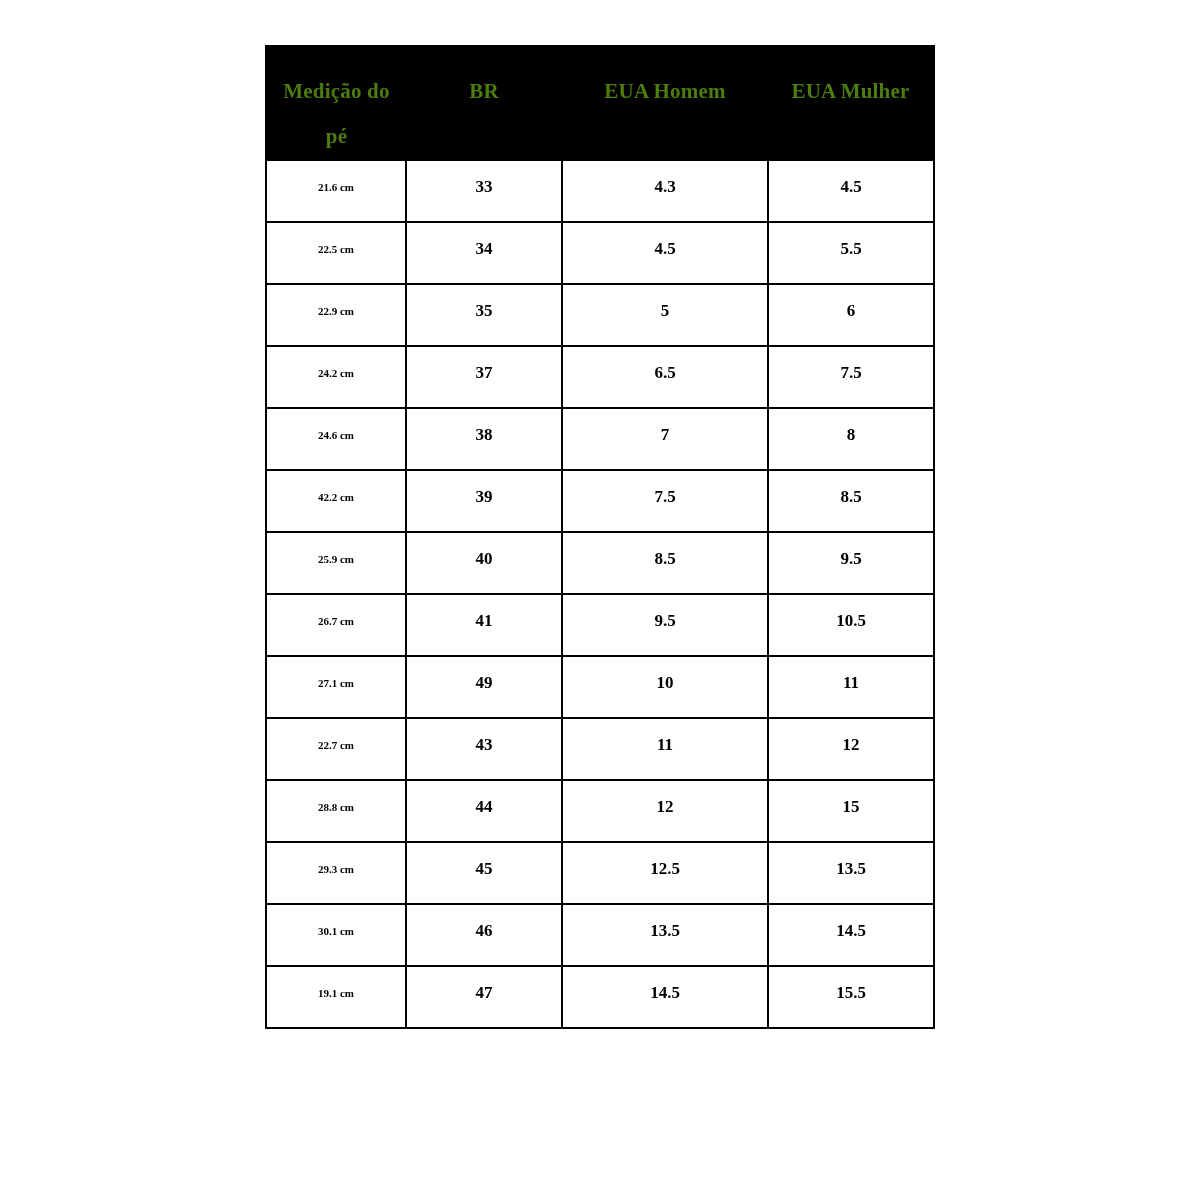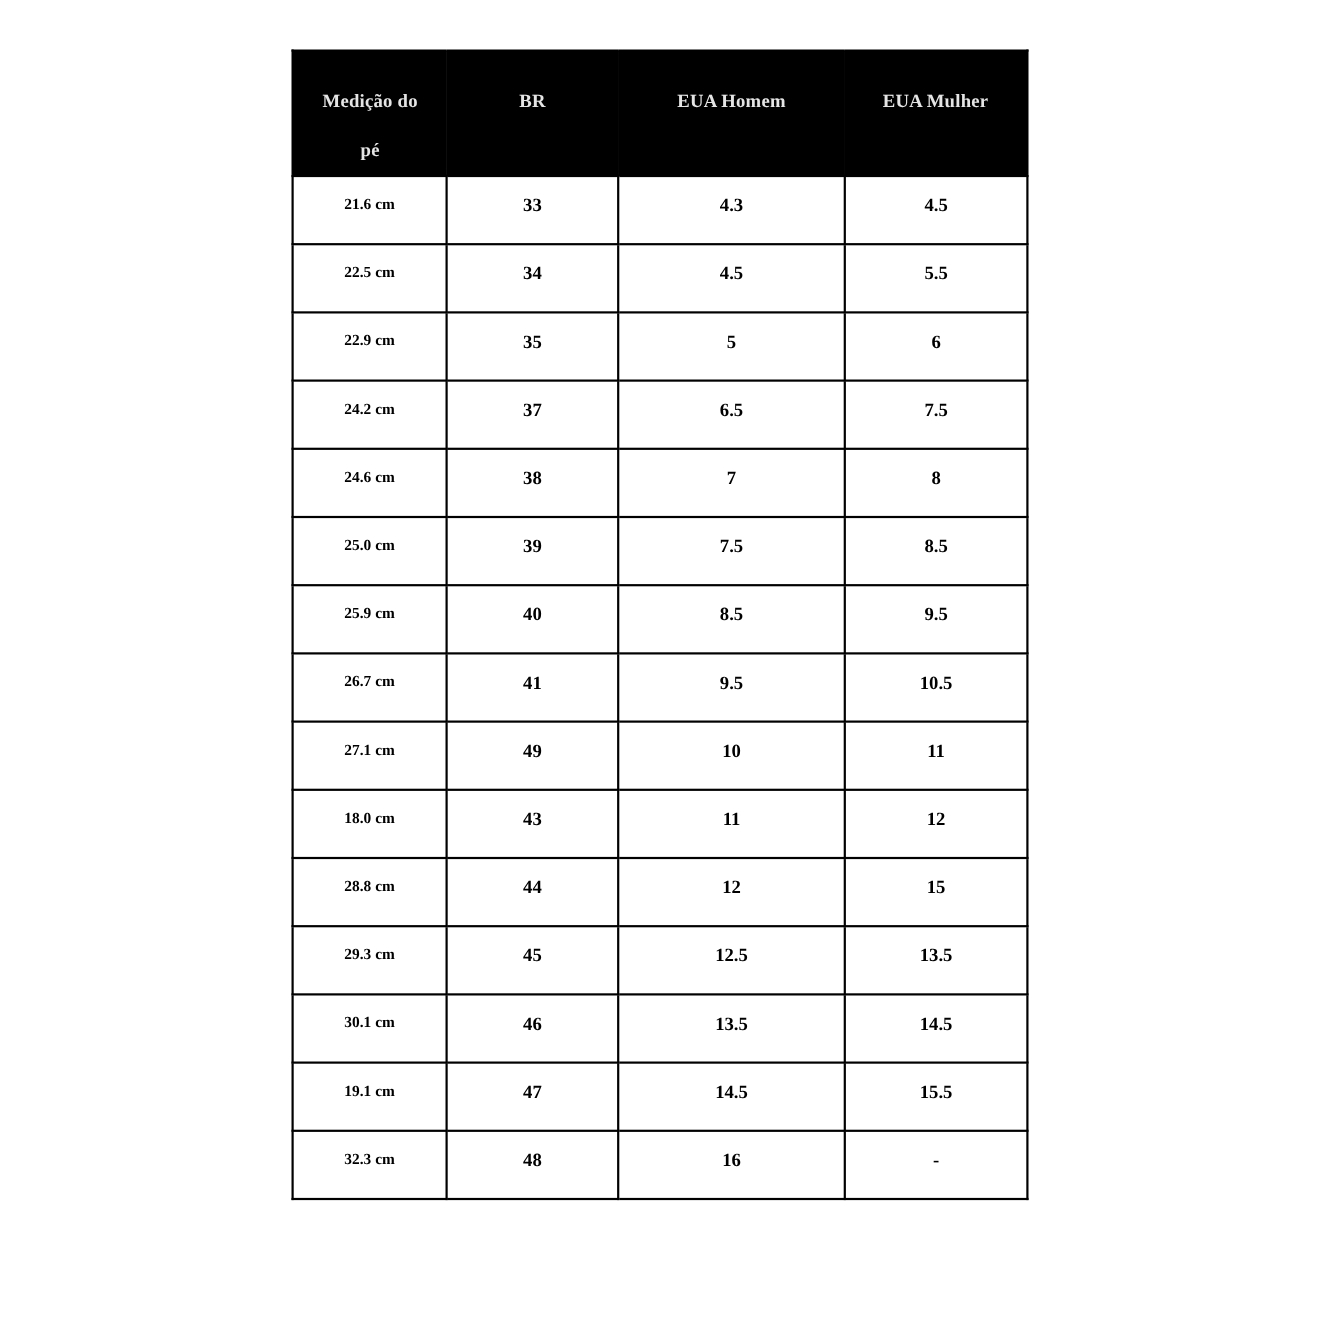--- a/index.html
+++ b/index.html
@@ -35,27 +35,27 @@
   col.c2 { width: 156px; }
   col.c3 { width: 206px; }
   col.c4 { width: 166px; }
 
   
   thead tr.header-row {
     background: #000000;
   }
   thead th {
     background: #000000;
-    color: #e5e5e5;
+    color: #4d7c0f;
     border: none;
     height: 110px;
     vertical-align: top;
     padding: 22px 4px 0 4px;
     font-weight: bold;
-    font-size: 17px;
+    font-size: 21px;
     line-height: 45px;
     letter-spacing: 0.2px;
     box-sizing: border-box;
   }
   thead th .hdr-line {
     display: block;
   }
 
   
   tbody td {
@@ -64,21 +64,21 @@
     box-sizing: border-box;
     text-align: center;
     vertical-align: top;
     padding: 16px 4px 0 4px;
     color: #000000;
     font-weight: bold;
     font-size: 17px;
     line-height: 20px;
     background: #ffffff;
   }
-  tbody td.col-foot { font-size: 14px; }
+  tbody td.col-foot { font-size: 11px; }
 </style>
 </head>
 <body>
 
 <div id="size-table-wrap">
   <table class="size-table">
     <colgroup>
       <col class="c1">
         <col class="c2">
         <col class="c3">
@@ -126,21 +126,21 @@
           <td>6.5</td>
           <td>7.5</td>
         </tr>
         <tr>
           <td class="col-foot">24.6 cm</td>
           <td>38</td>
           <td>7</td>
           <td>8</td>
         </tr>
         <tr>
-          <td class="col-foot">25.0 cm</td>
+          <td class="col-foot">42.2 cm</td>
           <td>39</td>
           <td>7.5</td>
           <td>8.5</td>
         </tr>
         <tr>
           <td class="col-foot">25.9 cm</td>
           <td>40</td>
           <td>8.5</td>
           <td>9.5</td>
         </tr>
@@ -150,21 +150,21 @@
           <td>9.5</td>
           <td>10.5</td>
         </tr>
         <tr>
           <td class="col-foot">27.1 cm</td>
           <td>49</td>
           <td>10</td>
           <td>11</td>
         </tr>
         <tr>
-          <td class="col-foot">18.0 cm</td>
+          <td class="col-foot">22.7 cm</td>
           <td>43</td>
           <td>11</td>
           <td>12</td>
         </tr>
         <tr>
           <td class="col-foot">28.8 cm</td>
           <td>44</td>
           <td>12</td>
           <td>15</td>
         </tr>
@@ -179,21 +179,15 @@
           <td>46</td>
           <td>13.5</td>
           <td>14.5</td>
         </tr>
         <tr>
           <td class="col-foot">19.1 cm</td>
           <td>47</td>
           <td>14.5</td>
           <td>15.5</td>
         </tr>
-        <tr>
-          <td class="col-foot">32.3 cm</td>
-          <td>48</td>
-          <td>16</td>
-          <td>-</td>
-        </tr>
       </tbody>
   </table>
 </div>
 
 </body></html>

